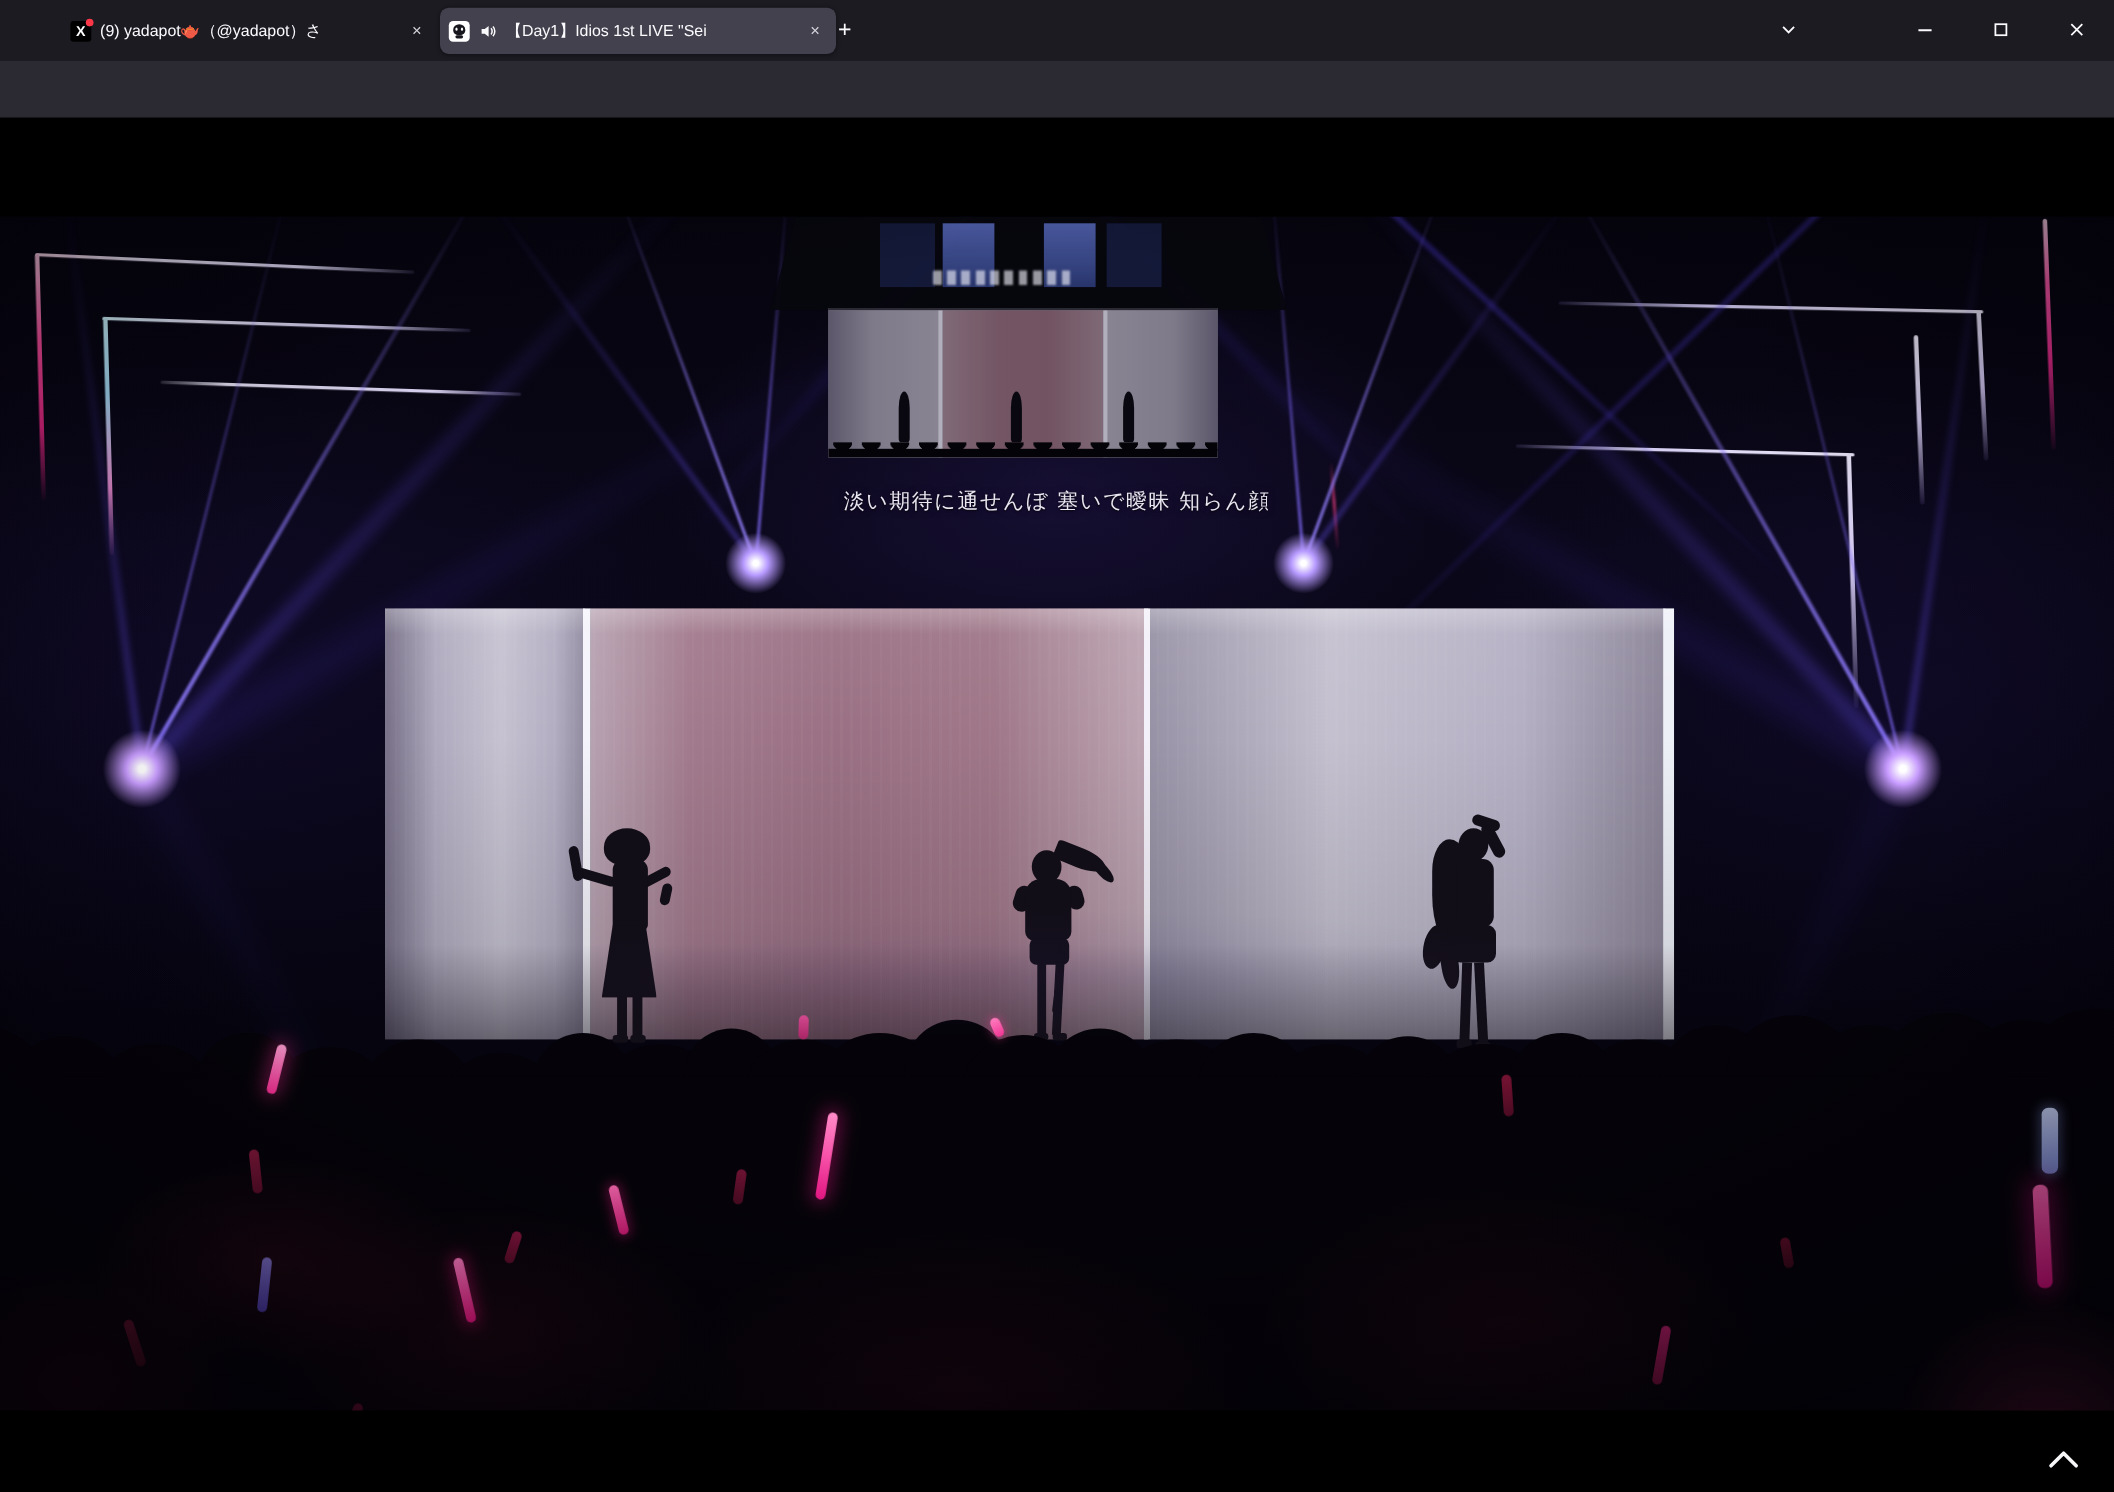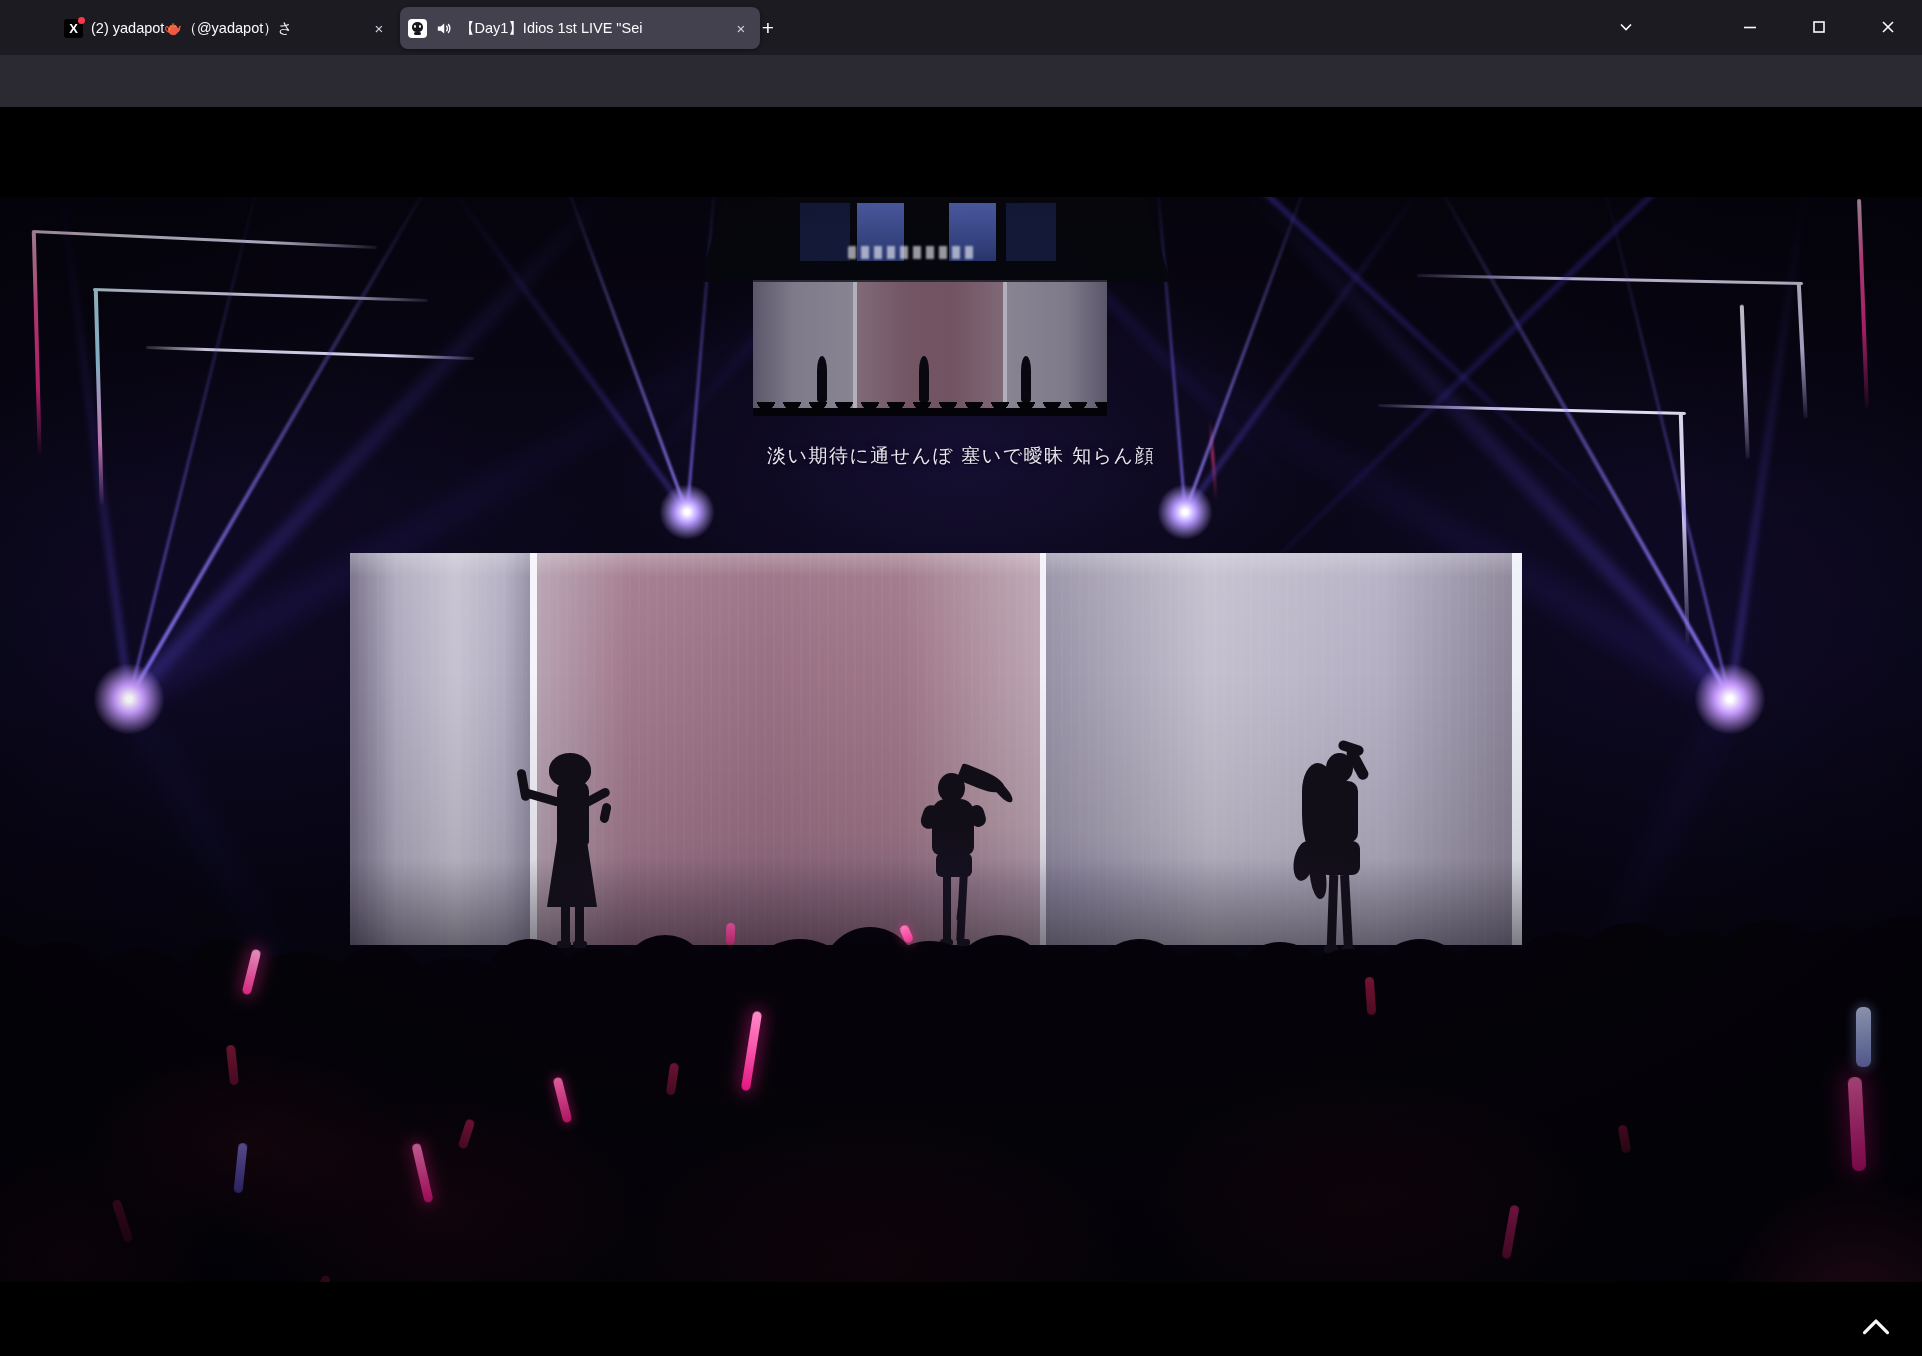--- a/index.html
+++ b/index.html
@@ -125,21 +125,21 @@
   #vignette{left:0;top:0;width:1922px;height:1085px;pointer-events:none;
     background:radial-gradient(ellipse 1400px 750px at 50% 42%, rgba(0,0,0,0) 55%, rgba(0,0,5,.55) 100%);}
   #scroll-top{position:absolute;left:1852px;top:1306px;width:48px;height:40px;display:flex;align-items:center;justify-content:center;}
 </style>
 </head>
 <body>
 
 <div id="titlebar">
   <div class="tab" id="tab1">
     <span class="favicon-x">X<span class="dot"></span></span>
-    <span class="tab-title">(2) yadapot🫖（@yadapot）さ</span>
+    <span class="tab-title">(9) yadapot🫖（@yadapot）さ</span>
     <span class="tab-close">×</span>
   </div>
   <div class="tab" id="tab2">
     <span class="favicon-nico">
       <span class="face"></span>
         <span class="eye" style="left:6px;"></span>
         <span class="eye" style="left:10.5px;"></span>
         <span class="base"></span>
     </span>
     <svg class="ic" width="17" height="17" viewBox="0 0 24 24" fill="none" stroke="#fbfbfe" stroke-width="2">

